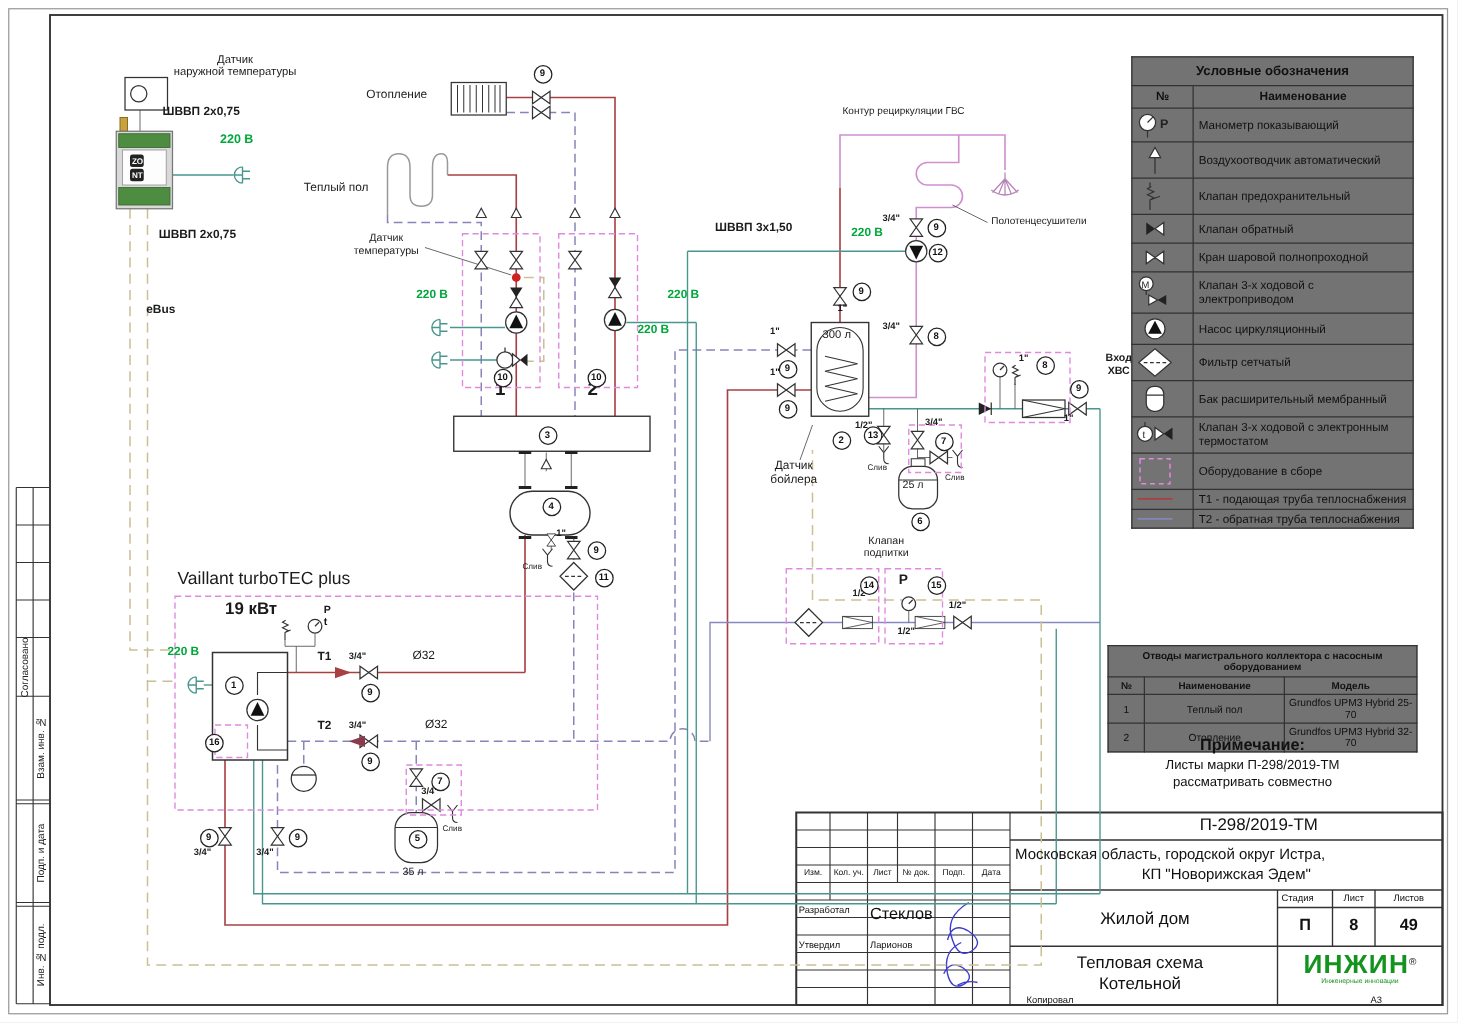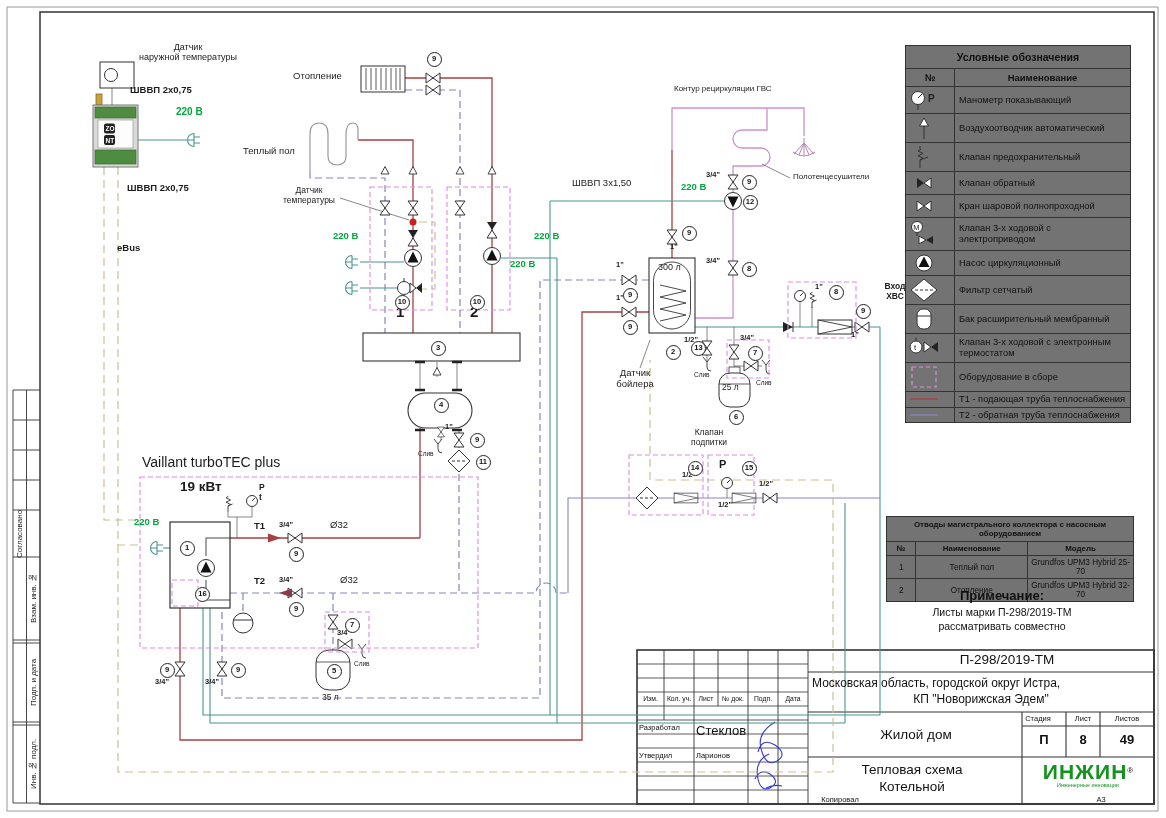--- a/index.html
+++ b/index.html
@@ -299,21 +299,21 @@
       <div class="dlabel" style="left: 117px; top: 243px; font-size: 9.5px; font-weight: bold;">eBus</div>
       <div class="dlabel" style="left: 293px; top: 71px; font-size: 9.5px;">Отопление</div>
       <div class="dlabel" style="left: 243px; top: 146px; font-size: 9.5px;">Теплый пол</div>
       <div class="dlabel" style="left: 270px; top: 186px; width: 78px; text-align: center; font-size: 8.5px;">Датчик
 температуры</div>
       <div class="dlabel" style="left: 333px; top: 231px; font-size: 9.5px; font-weight: bold; color: rgb(0, 168, 60);">220 В</div>
       <div class="dlabel" style="left: 534px; top: 231px; font-size: 9.5px; font-weight: bold; color: rgb(0, 168, 60);">220 В</div>
       <div class="dlabel" style="left: 510px; top: 259px; font-size: 9.5px; font-weight: bold; color: rgb(0, 168, 60);">220 В</div>
       <div class="dlabel" style="left: 681px; top: 182px; font-size: 9.5px; font-weight: bold; color: rgb(0, 168, 60);">220 В</div>
       <div class="dlabel" style="left: 134px; top: 517px; font-size: 9.5px; font-weight: bold; color: rgb(0, 168, 60);">220 В</div>
-      <div class="dlabel" style="left: 572px; top: 178px; font-size: 9.5px; font-weight: normal;">ШВВП 3х1,50</div>
+      <div class="dlabel" style="left: 572px; top: 178px; font-size: 9.5px; font-weight: bold;">ШВВП 3х1,50</div>
       <div class="dlabel" style="left: 674px; top: 85px; font-size: 8px;">Контур рециркуляции ГВС</div>
       <div class="dlabel" style="left: 793px; top: 173px; font-size: 8px;">Полотенцесушители</div>
       <div class="dlabel" style="left: 874px; top: 282px; width: 42px; text-align: center; font-size: 8.5px; font-weight: bold;">Вход
 ХВС</div>
       <div class="dlabel" style="left: 602px; top: 368px; width: 66px; text-align: center; font-size: 9.5px;">Датчик
 бойлера</div>
       <div class="dlabel" style="left: 670px; top: 428px; width: 78px; text-align: center; font-size: 8.5px;">Клапан
 подпитки</div>
       <div class="dlabel" style="left: 142px; top: 455px; font-size: 14px;">Vaillant turboTEC plus</div>
       <div class="dlabel" style="left: 180px; top: 479px; font-size: 13.5px; font-weight: bold;">19 кВт</div>
@@ -345,21 +345,21 @@
       <div class="dlabel" style="left: 706px; top: 171px; font-size: 7.5px; font-weight: bold;">3/4"</div>
       <div class="dlabel" style="left: 706px; top: 257px; font-size: 7.5px; font-weight: bold;">3/4"</div>
       <div class="dlabel" style="left: 815px; top: 283px; font-size: 7.5px; font-weight: bold;">1"</div>
       <div class="dlabel" style="left: 851px; top: 331px; font-size: 7.5px; font-weight: bold;">1"</div>
       <div class="dlabel" style="left: 684px; top: 336px; font-size: 7.5px; font-weight: bold;">1/2"</div>
       <div class="dlabel" style="left: 740px; top: 334px; font-size: 7.5px; font-weight: bold;">3/4"</div>
       <div class="dlabel" style="left: 682px; top: 471px; font-size: 7.5px; font-weight: bold;">1/2"</div>
       <div class="dlabel" style="left: 718px; top: 501px; font-size: 7.5px; font-weight: bold;">1/2"</div>
       <div class="dlabel" style="left: 759px; top: 480px; font-size: 7.5px; font-weight: bold;">1/2"</div>
       <div class="circ" style="left: 179.5px; top: 540.5px;">1</div>
-      <div class="circ" style="left: 195px; top: 586.5px;">16</div>
+      <div class="circ" style="left: 164px; top: 586.5px;">16</div>
       <div class="circ" style="left: 159.5px; top: 662.5px;">9</div>
       <div class="circ" style="left: 230.5px; top: 662.5px;">9</div>
       <div class="circ" style="left: 288.5px; top: 546.5px;">9</div>
       <div class="circ" style="left: 288.5px; top: 601.5px;">9</div>
       <div class="circ" style="left: 426.5px; top: 51.5px;">9</div>
       <div class="circ" style="left: 326.5px; top: 663.5px;">5</div>
       <div class="circ" style="left: 344.5px; top: 617.5px;">7</div>
       <div class="circ" style="left: 469.5px; top: 432.5px;">9</div>
       <div class="circ" style="left: 475.5px; top: 454.5px;">11</div>
       <div class="circ" style="left: 433.5px; top: 397.5px;">4</div>

